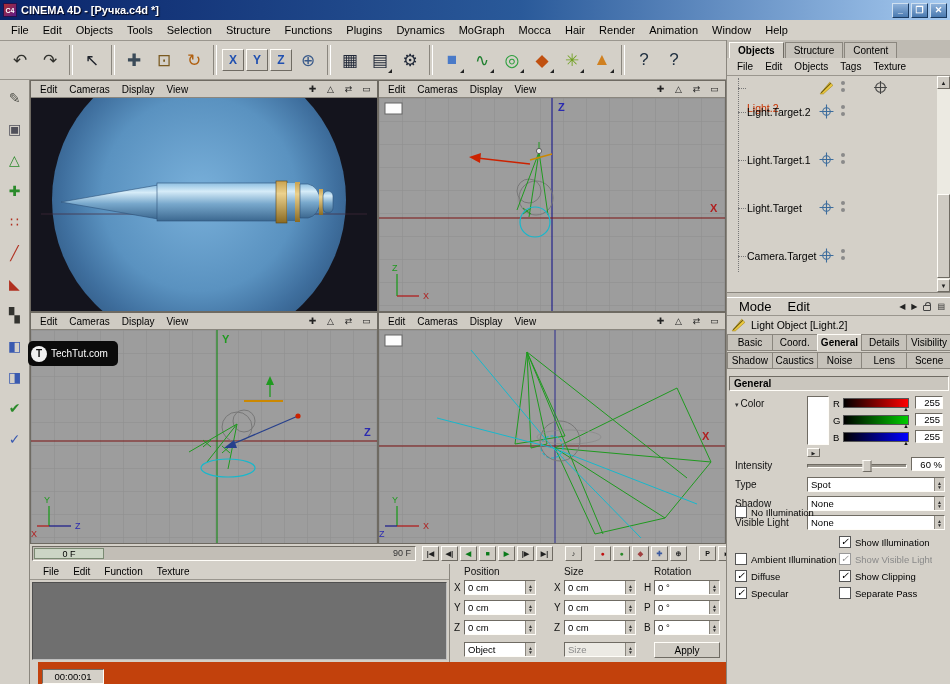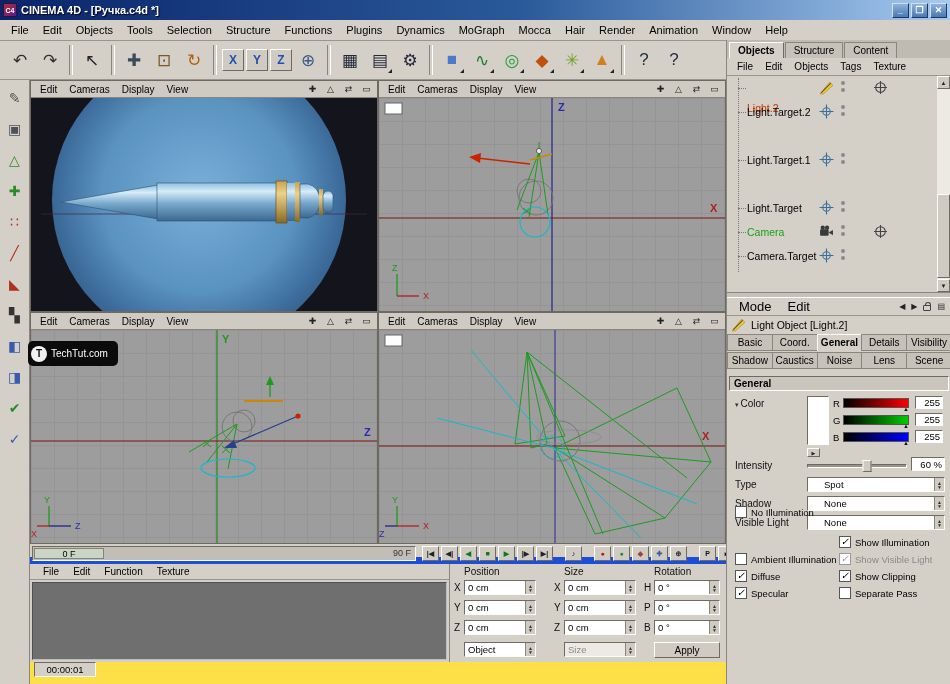--- a/index.html
+++ b/index.html
@@ -39,21 +39,21 @@
   
   #viewport-area{position:absolute;left:30px;top:80px;width:696px;height:464px;background:#6e6a62}
   .viewport{position:absolute;width:348px;height:232px;border:1px solid #6e6a62;background:#9d9d9d}
   .vp-header{height:17px;background:#cfcbc3;border-bottom:1px solid #8a867e;display:flex;align-items:center;padding:0 3px}
   .vp-menu{font-size:10px;padding:0 6px}
   .vp-icons{margin-left:auto;display:flex;gap:3px}
   .vp-ico{width:15px;height:13px;font-size:9px;color:#222;display:flex;align-items:center;justify-content:center}
   .vp-canvas{display:block}
 
   
-  #timeline{position:absolute;left:30px;top:544px;width:696px;height:20px;background:#d4d0c8;
+  #timeline{position:absolute;left:30px;top:544px;width:696px;height:36px;background:#d4d0c8;
     border-bottom:7px solid #1d4ed8;display:flex;align-items:center}
   #ruler{position:absolute;left:2px;top:2px;width:384px;height:15px;background:#c2beb6;
     border:1px solid;border-color:#6f6b63 #fffdf8 #fffdf8 #6f6b63}
   #frame-box{position:absolute;left:1px;top:1px;width:70px;height:11px;background:#ccd5c5;border:1px solid #7a8a72;
     font-size:9px;display:flex;align-items:center;justify-content:center}
   #end-frame{position:absolute;right:4px;top:1px;font-size:9px;color:#333}
   #transport{position:absolute;left:392px;top:2px;display:flex;gap:2px;align-items:center}
   .tpbtn{width:17px;height:15px;background:#cfcbc3;border:1px solid;border-color:#fffdf8 #6f6b63 #6f6b63 #fffdf8;
     font-size:7px;display:flex;align-items:center;justify-content:center;font-weight:bold}
   .tgap{width:8px}
@@ -72,21 +72,21 @@
     font-size:9.5px;display:flex;align-items:center;padding-left:3px}
   .spin{position:absolute;right:0;top:0;bottom:0;width:10px;background:#cfcbc3;border-left:1px solid #8a867e;
     display:flex;flex-direction:column;align-items:center;justify-content:center;font-size:5px;line-height:4px;color:#333}
   .co-dd{position:absolute;width:72px;height:15px;background:#fff;border:1px solid;border-color:#6f6b63 #fffdf8 #fffdf8 #6f6b63;
     font-size:9.5px;display:flex;align-items:center;padding-left:3px}
   .co-dd.disabled{color:#8a8a8a;background:#eceae4}
   #apply-btn{position:absolute;width:66px;height:16px;background:#cfcbc3;border:1px solid;border-color:#fffdf8 #6f6b63 #6f6b63 #fffdf8;
     font-size:10px;display:flex;align-items:center;justify-content:center}
 
   
-  #statusbar{position:absolute;left:30px;top:662px;width:696px;height:22px;background:#fde047;display:flex;align-items:flex-start;padding:0 4px;gap:4px}
+  #statusbar{position:absolute;left:38px;top:662px;width:696px;height:22px;background:#c2410c;display:flex;align-items:flex-end;padding:0 4px;gap:4px}
   #status-time{width:62px;height:15px;background:#d4d0c8;border:1px solid;border-color:#6f6b63 #fffdf8 #fffdf8 #6f6b63;
     font-size:9.5px;display:flex;align-items:center;justify-content:center}
   #status-msg{flex:1;height:15px;border:1px solid;border-color:#6f6b63 #fffdf8 #fffdf8 #6f6b63;
     font-size:9.5px;display:flex;align-items:center;padding-left:4px;white-space:nowrap;overflow:hidden}
 
   
   #right-panel{position:absolute;left:726px;top:40px;width:224px;height:644px;background:#d4d0c8;border-left:1px solid #8a867e}
   #om-tabs{position:absolute;left:0;top:0;width:224px;height:18px;background:#bfbbb3;display:flex;align-items:flex-end;padding-left:2px}
   .om-tab{height:16px;padding:0 8px;font-size:10px;display:flex;align-items:center;background:#c6c2ba;
     border:1px solid #8a867e;border-bottom:none;margin-right:1px}
@@ -138,21 +138,21 @@
   #color-expand{position:absolute;left:80px;top:408px;width:13px;height:9px;background:#cfcbc3;
     border:1px solid;border-color:#fffdf8 #6f6b63 #6f6b63 #fffdf8;font-size:5px;display:flex;align-items:center;justify-content:center;color:#222}
 
   #int-groove{position:absolute;left:80px;top:424px;width:100px;height:4px;background:#98948c;
     border:1px solid;border-color:#6f6b63 #fffdf8 #fffdf8 #6f6b63}
   #int-handle{position:absolute;top:-5px;width:9px;height:12px;background:#cfcbc3;
     border:1px solid;border-color:#fffdf8 #6f6b63 #6f6b63 #fffdf8;transform:translateX(-50%)}
   .val-box{position:absolute;width:34px;height:14px;background:#fff;border:1px solid;
     border-color:#6f6b63 #fffdf8 #fffdf8 #6f6b63;font-size:9.5px;display:flex;align-items:center;justify-content:flex-end;padding-right:2px}
   .am-dd{position:absolute;left:80px;width:138px;height:15px;background:#fff;border:1px solid;
-    border-color:#6f6b63 #fffdf8 #fffdf8 #6f6b63;font-size:9.5px;display:flex;align-items:center;padding-left:16px}
+    border-color:#6f6b63 #fffdf8 #fffdf8 #6f6b63;font-size:9.5px;display:flex;align-items:center;padding-left:3px}
 
   .chk{position:absolute;display:flex;align-items:center;gap:4px;width:104px;overflow:hidden}
   .chk .box{width:12px;height:12px;background:#fff;border:1px solid #555;font-size:10px;line-height:10px;
     display:flex;align-items:center;justify-content:center;flex:0 0 auto}
   .chk .lbl{font-size:9.5px;white-space:nowrap;overflow:hidden}
   .chk.disabled .lbl{color:#8a8a8a}
   .chk.disabled .box{border-color:#999;color:#999}
 
   
   #techtut{position:absolute;left:28px;top:341px;width:90px;height:25px;background:#0b0b0b;border-radius:5px;
@@ -697,38 +697,20 @@
         <span class="om-icon"><svg width="15" height="15" viewBox="0 0 14 14">
               <circle cx="7" cy="7" r="3.5" fill="none" stroke="#3c6c9c"></circle>
               <path d="M7 0.5 V13.5 M0.5 7 H13.5" stroke="#3c6c9c" fill="none"></path>
             </svg></span>
         <span class="om-dots">
             <i></i>
             <i></i>
           </span>
       </div>
 
-      <div class="om-row" style="top:144px">
-        <i class="tick"></i>
-        <span class="om-name" style="color: rgb(24, 160, 24);">Camera</span>
-        <span class="om-icon"><svg width="15" height="15" viewBox="0 0 14 14">
-              <rect x="1" y="5" width="8" height="6" rx="1" fill="#3a3a3a"></rect>
-              <polygon points="9,8 13,5.5 13,10.5" fill="#3a3a3a"></polygon>
-              <circle cx="3.5" cy="3.5" r="2" fill="#3a3a3a"></circle>
-              <circle cx="7.5" cy="3.5" r="2" fill="#3a3a3a"></circle>
-            </svg></span>
-        <span class="om-dots">
-            <i></i>
-            <i></i>
-          </span>
-        <span class="om-tag"><svg width="15" height="15" viewBox="0 0 14 14">
-              <circle cx="7" cy="7" r="4.5" fill="none" stroke="#444"></circle>
-              <path d="M7 1 V13 M1 7 H13" stroke="#444"></path>
-            </svg></span>
-      </div>
 
       <div class="om-row" style="top:168px">
         <i class="tick"></i>
         <span class="om-name" style="color: rgb(0, 0, 0);">Camera.Target</span>
         <span class="om-icon"><svg width="15" height="15" viewBox="0 0 14 14">
               <circle cx="7" cy="7" r="3.5" fill="none" stroke="#3c6c9c"></circle>
               <path d="M7 0.5 V13.5 M0.5 7 H13.5" stroke="#3c6c9c" fill="none"></path>
             </svg></span>
         <span class="om-dots">
             <i></i>

